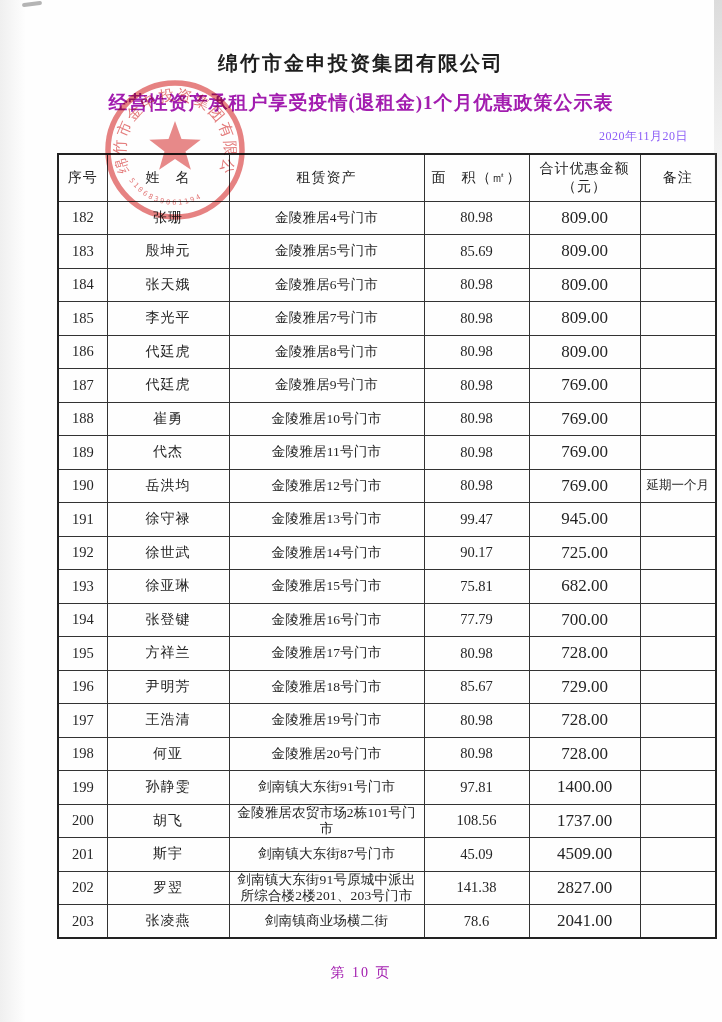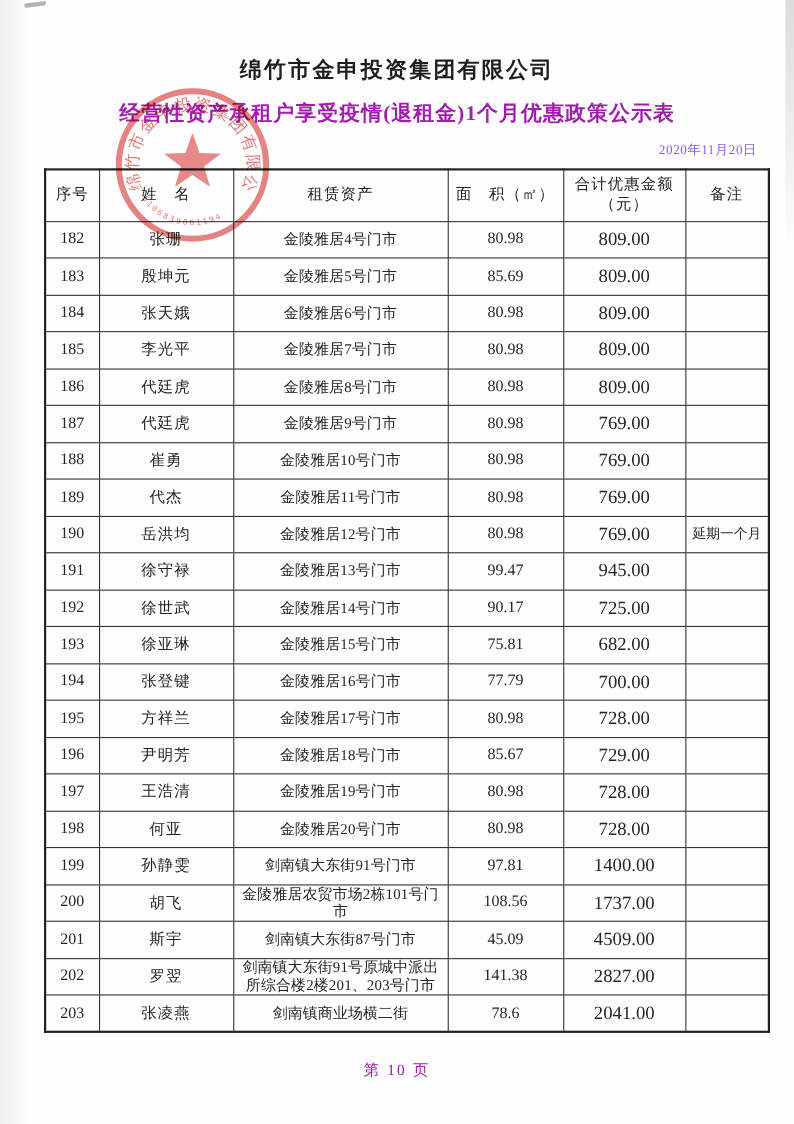--- a/index.html
+++ b/index.html
@@ -18,21 +18,21 @@
   .subtitle{
     position:absolute;top:90px;left:0;width:100%;
     text-align:center;font-size:19px;font-weight:bold;letter-spacing:1px;
     color:#a21caf;
   }
   .date{
     position:absolute;top:128px;right:34px;
     font-size:12px;color:#8b5cf6;letter-spacing:0.5px;
   }
   table.main{
-    position:absolute;left:40px;top:153px;width:658px;
+    position:absolute;left:57px;top:153px;width:658px;
     border-collapse:collapse;table-layout:fixed;
     border:2.2px solid #222;
   }
   table.main th, table.main td{
     border:1.6px solid #333;
     text-align:center;vertical-align:middle;
     padding:0 2px;overflow:hidden;
     font-weight:normal;color:#242424;
   }
   thead tr{height:47px;}

